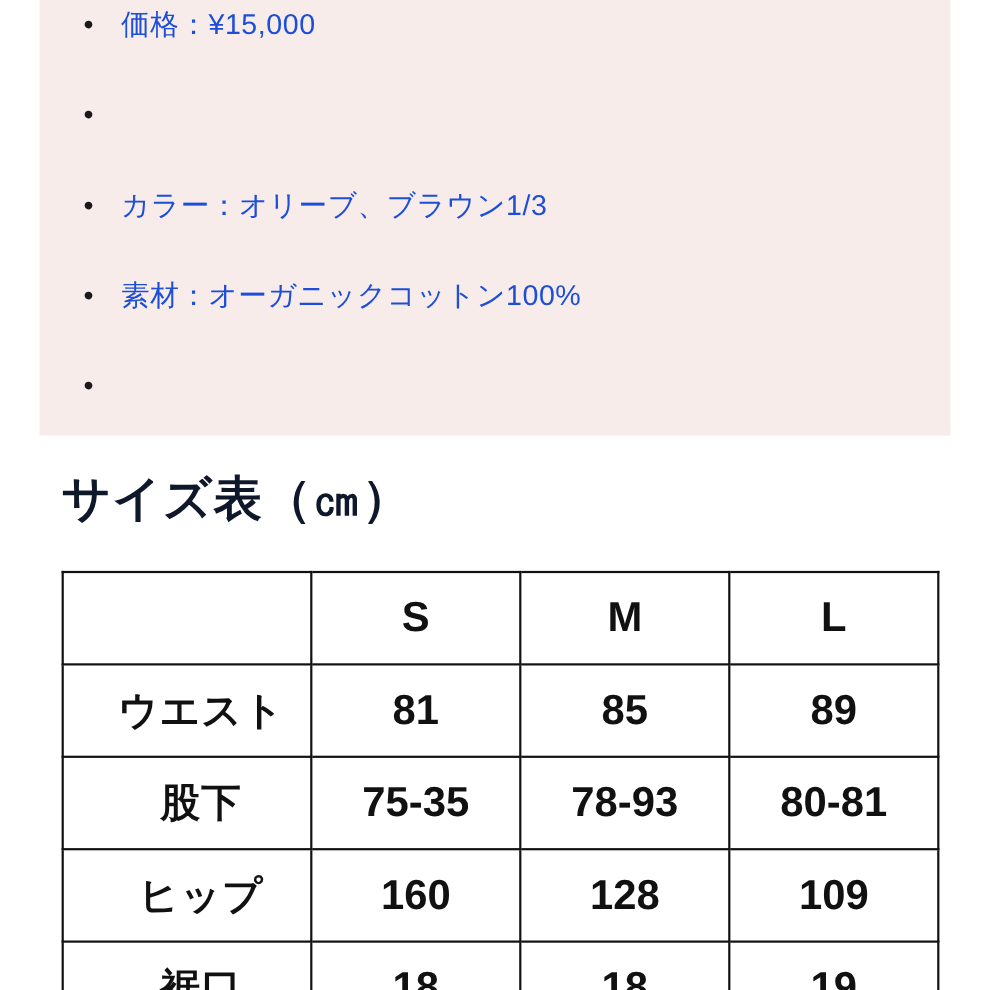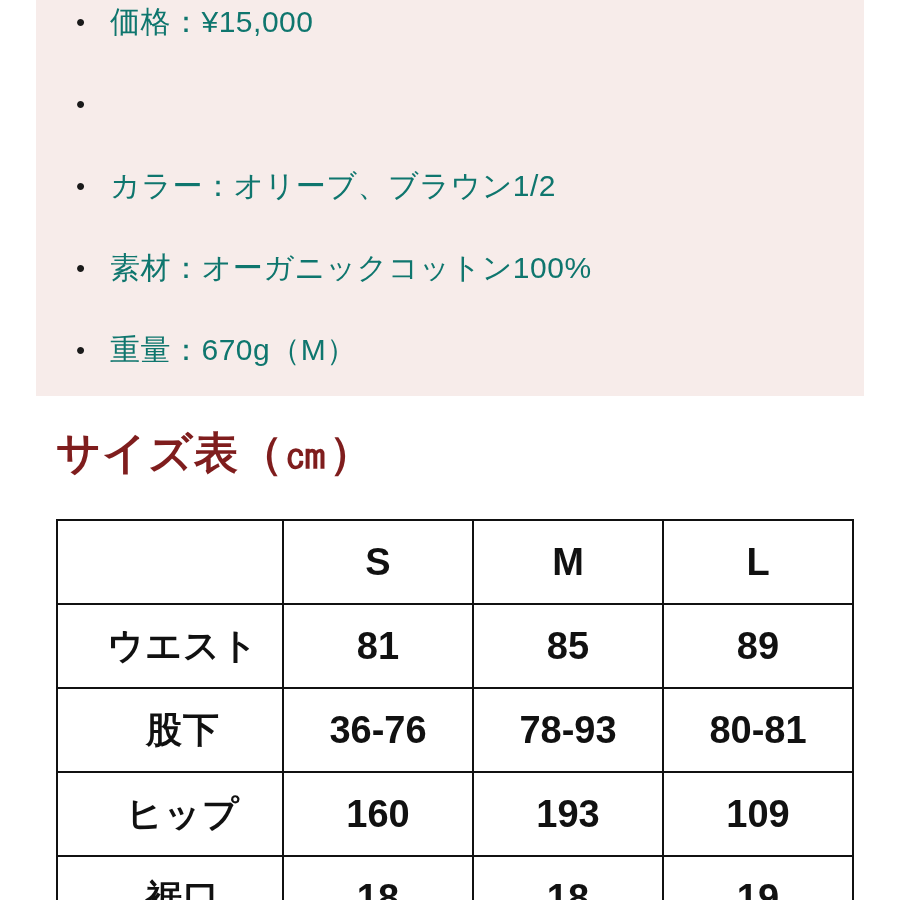--- a/index.html
+++ b/index.html
@@ -44,41 +44,41 @@
   .spec-item:last-child { margin-bottom: 0; }
   .bullet {
     flex: 0 0 auto;
     width: 34px;
     font-size: 26px;
     line-height: 44px;
     color: #1a1a1a;
     text-align: left;
   }
   .spec-text {
-    font-size: 30px;
+    font-size: 26px;
     line-height: 44px;
     letter-spacing: 0.5px;
     font-weight: 500;
-    color: #0f766e;
+    color: #1d4ed8;
     white-space: nowrap;
   }
 
   
   .table-section {
     position: absolute;
     left: 0;
     top: 424px;
     width: 900px;
   }
   .table-title {
     margin: 0 0 36px 56px;
     font-size: 44px;
     font-weight: 700;
     letter-spacing: 1px;
-    color: #7f1d1d;
+    color: #0f172a;
   }
   table.size-table {
     border-collapse: collapse;
     margin-left: 56px;
     width: 796px;
     table-layout: fixed;
   }
   table.size-table td, table.size-table th {
     border: 2px solid #111111;
     text-align: center;
@@ -109,29 +109,28 @@
     <ul class="spec-list">
       <li class="spec-item">
         <span class="bullet">•</span>
         <span class="spec-text">価格：¥15,000</span>
       </li>
       <li class="spec-item">
         <span class="bullet">•</span>
       </li>
       <li class="spec-item">
         <span class="bullet">•</span>
-        <span class="spec-text">カラー：オリーブ、ブラウン1/2</span>
+        <span class="spec-text">カラー：オリーブ、ブラウン1/3</span>
       </li>
       <li class="spec-item">
         <span class="bullet">•</span>
         <span class="spec-text">素材：オーガニックコットン100%</span>
       </li>
       <li class="spec-item">
         <span class="bullet">•</span>
-        <span class="spec-text">重量：670g（M）</span>
       </li>
     </ul>
   </div>
 
   <div class="table-section">
     <h2 class="table-title">サイズ表（㎝）</h2>
     <table class="size-table">
       <colgroup>
         <col class="c0">
           <col class="c1">
@@ -146,28 +145,28 @@
           <td>L</td>
         </tr>
         <tr>
           <td class="rowhead">ウエスト</td>
           <td>81</td>
           <td>85</td>
           <td>89</td>
         </tr>
         <tr>
           <td class="rowhead">股下</td>
-          <td>36-76</td>
+          <td>75-35</td>
           <td>78-93</td>
           <td>80-81</td>
         </tr>
         <tr>
           <td class="rowhead">ヒップ</td>
           <td>160</td>
-          <td>193</td>
+          <td>128</td>
           <td>109</td>
         </tr>
         <tr>
           <td class="rowhead">裾口</td>
           <td>18</td>
           <td>18</td>
           <td>19</td>
         </tr>
       </tbody>
     </table>

